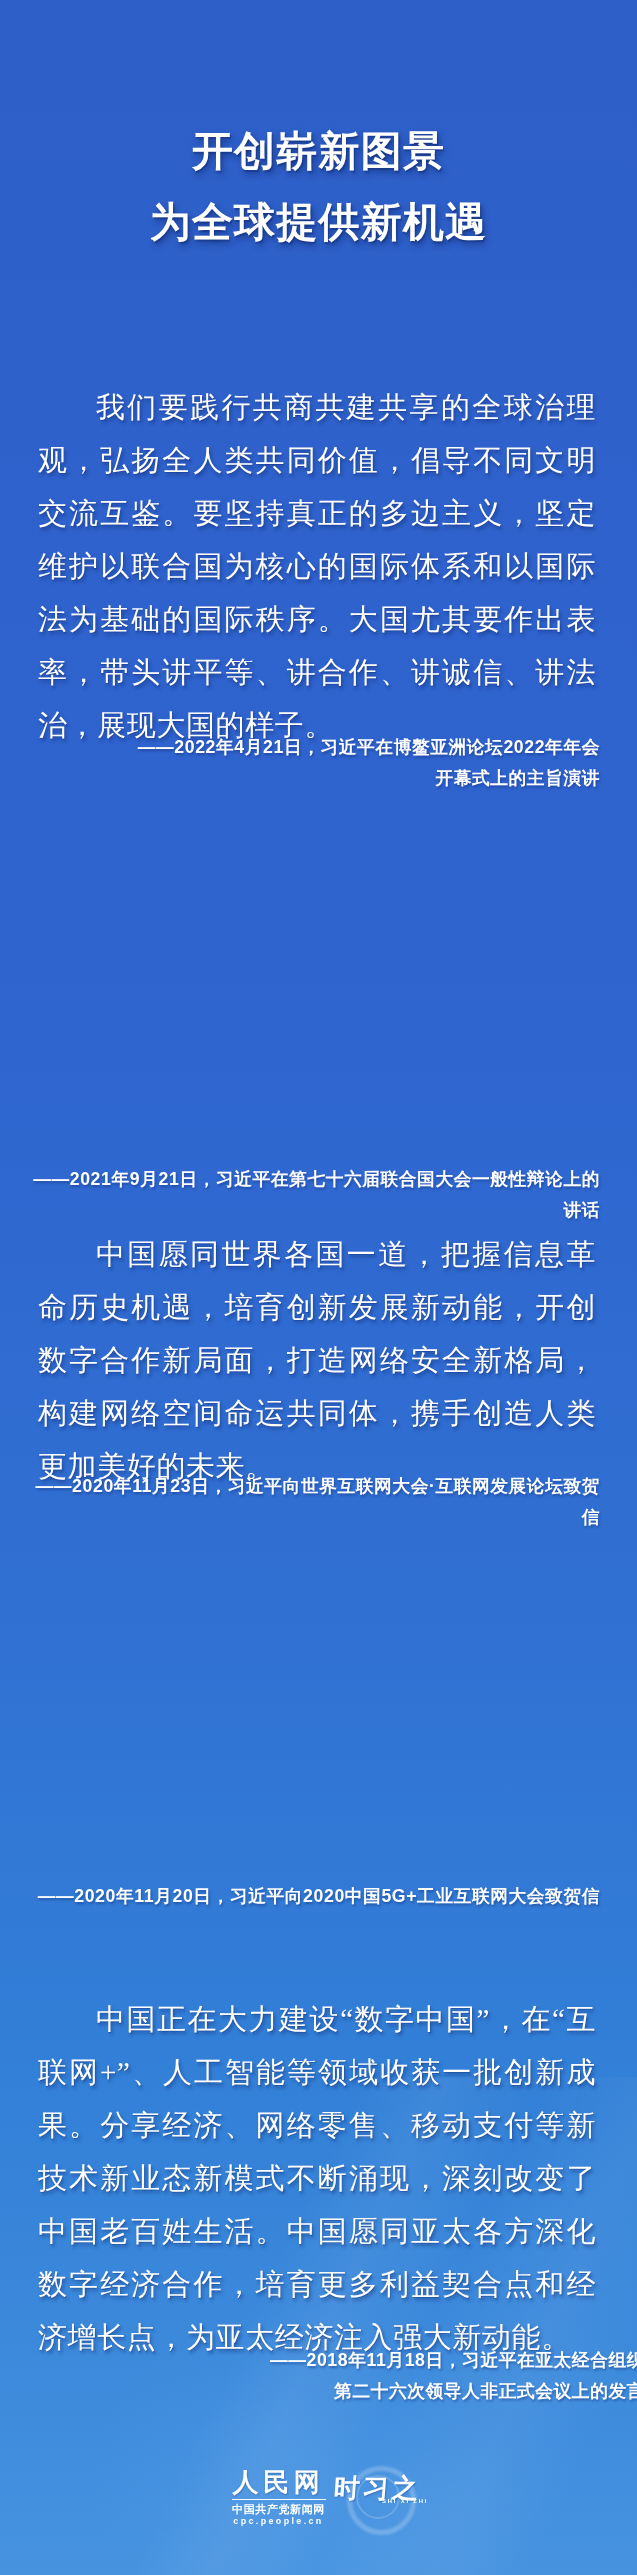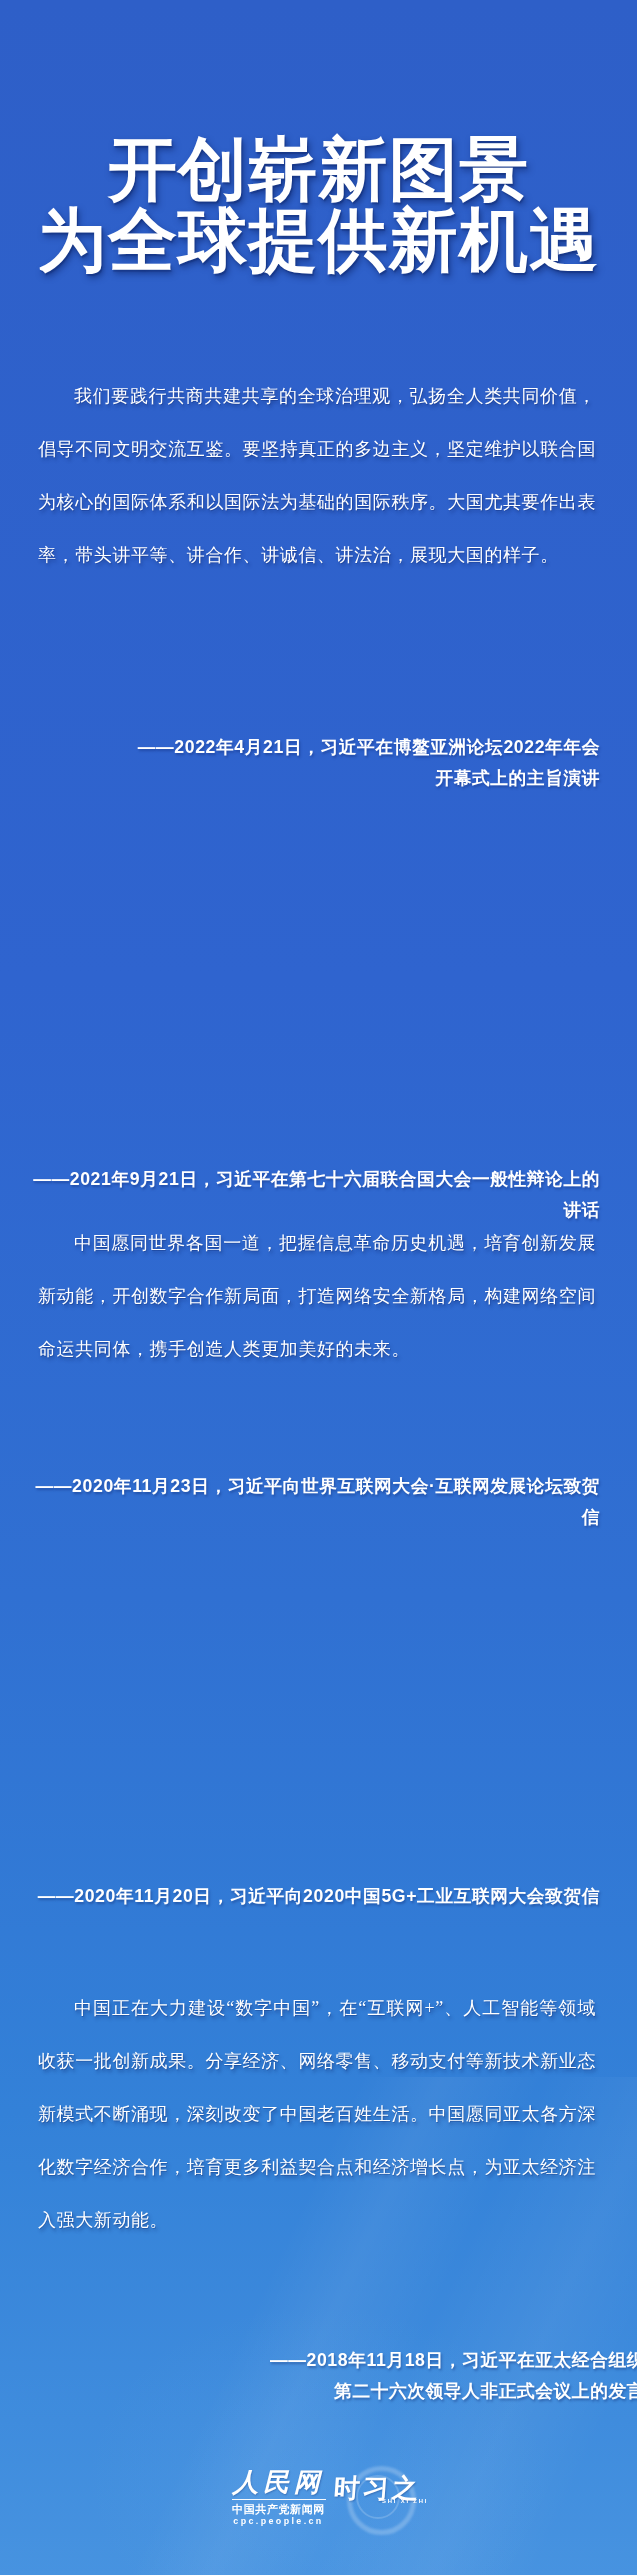--- a/index.html
+++ b/index.html
@@ -25,30 +25,30 @@
   }
   .glow{
     position:absolute;left:83px;top:2301px;width:472px;height:295px;
     background:radial-gradient(ellipse at 50% 60%, rgba(140,200,255,0.10) 0%, rgba(140,200,255,0) 70%);
     pointer-events:none;
   }
 
   .title{
     position:absolute;left:0;top:89px;width:637px;
     text-align:center;
-    font-size:69px;line-height:71px;font-weight:700;
+    font-size:41px;line-height:71px;font-weight:700;
     letter-spacing:1.2px;
     text-shadow:2.4px 4.1px 5.9px rgba(8,28,92,0.50), 1.2px 1.8px 1.2px rgba(8,28,92,0.35);
     white-space:nowrap;
   }
 
   .para{
     position:absolute;left:0;width:634px;
     padding:0 38px;box-sizing:border-box;
-    font-size:18px;line-height:53px;font-weight:400;
+    font-size:29px;line-height:53px;font-weight:400;
     letter-spacing:0.6px;
     text-align:justify;
     text-indent:2em;
     text-shadow:1.8px 3px 3.5px rgba(12,36,105,0.45), 0.6px 1.2px 0.6px rgba(12,36,105,0.30);
   }
   .p1{top:352px;}
   .p2{top:840px;}
   .p3{top:1199px;}
   .p4{top:1555px;}
   .p5{top:1964px;}
@@ -70,21 +70,21 @@
 
   .footer{
     position:absolute;left:0;top:2460px;width:637px;height:100px;
   }
   .people-block{
     position:absolute;left:229px;top:9.4px;width:99px;
     text-align:center;
   }
   .people-logo{
     font-family:"Liberation Serif","DejaVu Serif",serif;
-    font-style:italic;font-weight:700;
+    font-weight:700;
     font-size:26px;line-height:27px;
     letter-spacing:4.7px;
     text-shadow:0.6px 1.2px 1.8px rgba(12,36,105,0.35);
   }
   .people-divider{
     width:94px;height:1.2px;margin:2.4px auto 3px auto;
     background:rgba(255,255,255,0.95);
   }
   .people-site{
     font-family:"Liberation Sans","DejaVu Sans",sans-serif;

